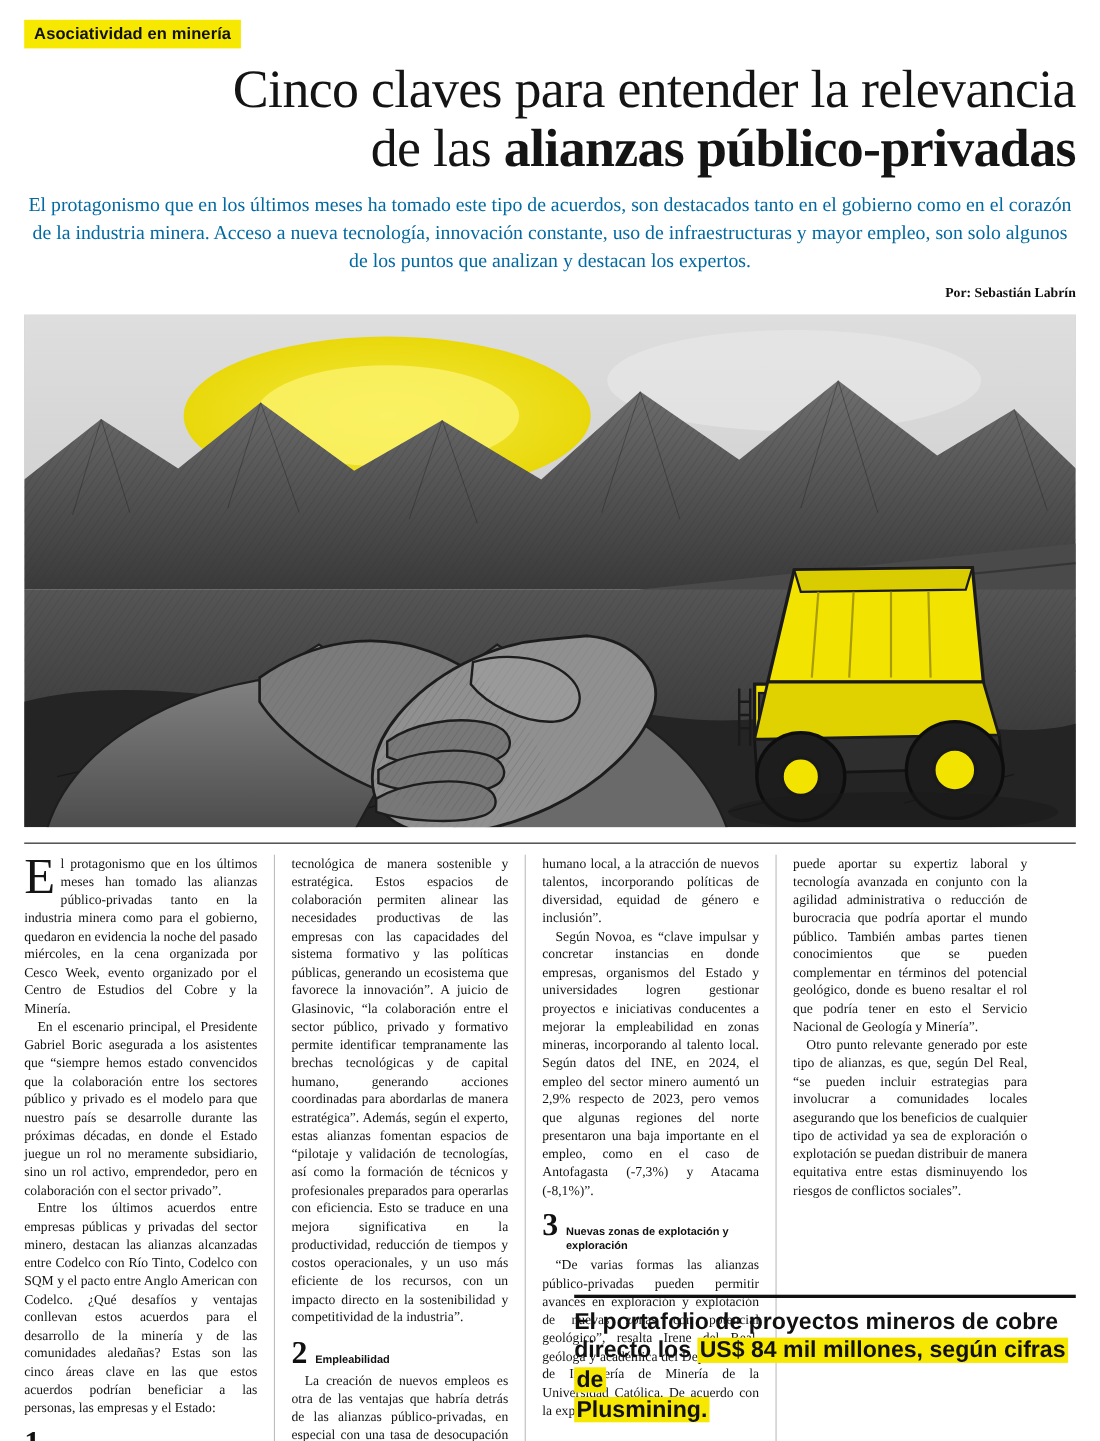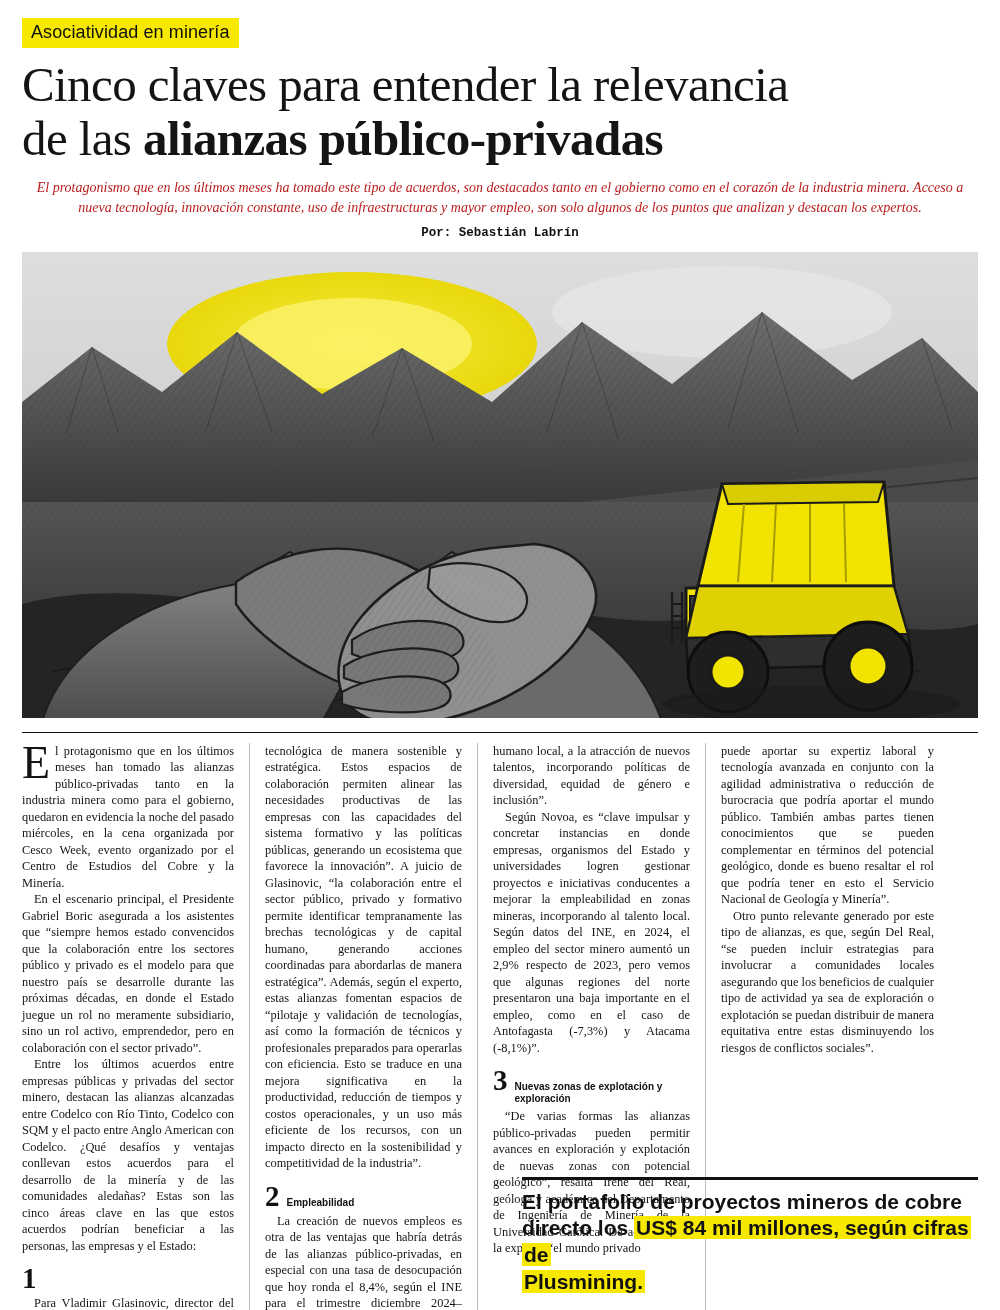--- a/index.html
+++ b/index.html
@@ -24,55 +24,54 @@
 
   
   .kicker-wrap {
     display: inline-block;
   }
   .kicker {
     display: inline-block;
     background: #f6e800;
     color: #111;
     font-family: "Liberation Sans", sans-serif;
-    font-weight: 400;
-    font-size: 18px;
+    font-weight: 700;
+    font-size: 15px;
     letter-spacing: 0.1px;
     padding: 4px 9px 5px 9px;
   }
 
   
   .headline {
     margin: 12px 0 0 0;
-    text-align: left;
+    text-align: right;
     font-family: "Liberation Serif", serif;
     font-size: 49px;
     line-height: 1.02;
     letter-spacing: -0.6px;
     color: #141414;
   }
   .headline .l1 { display: block; font-weight: 400; }
   .headline .l2 { display: block; font-weight: 400; margin-top: 4px;}
   .headline .bold { font-weight: 700; }
 
   
   .standfirst {
     margin: 14px auto 0 auto;
     width: 952px;
     text-align: center;
     font-family: "Liberation Serif", serif;
-    font-size: 14px;
+    font-size: 18px;
     line-height: 1.42;
-    color: #b91c1c;
-    font-style: italic;
+    color: #0369a1;
   }
   .byline {
     margin-top: 8px;
-    text-align: center;
-    font-family: Liberation Mono, monospace;
+    text-align: right;
+    font-family: Liberation Serif, serif;
     font-weight: 700;
     font-size: 12.5px;
     color: #111;
   }
 
   
   .figure {
     position: relative;
     margin: 12px 0 0 0;
     width: 956px;

